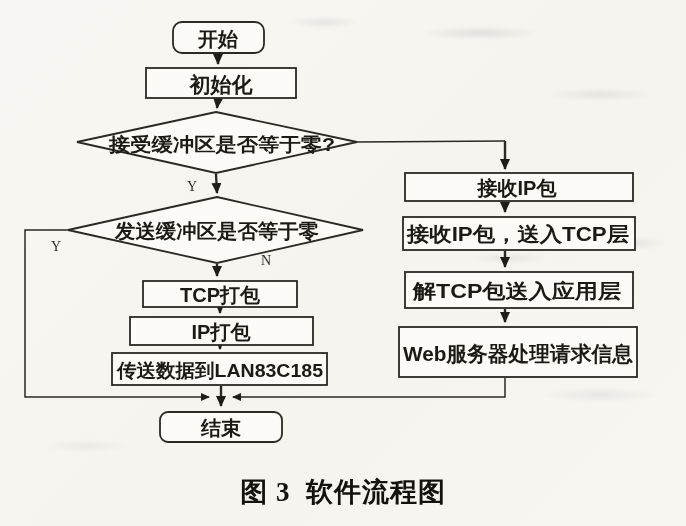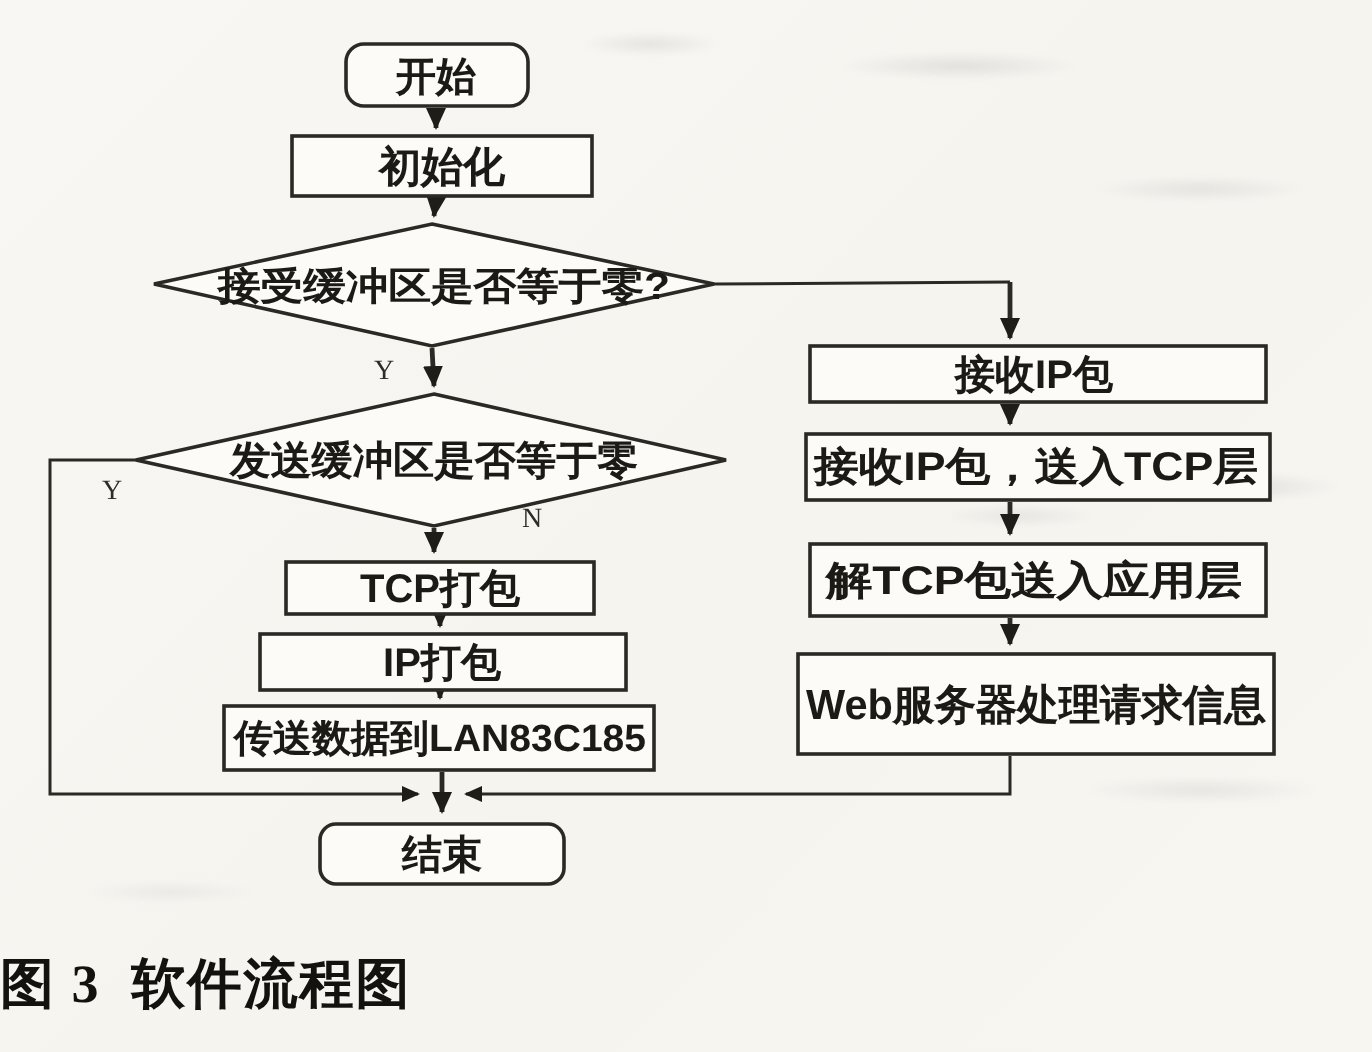--- a/index.html
+++ b/index.html
@@ -55,20 +55,21 @@
     font-family: "Liberation Serif", serif;
     font-size: 14px;
     text-anchor: middle;
     dominant-baseline: central;
   }
   .caption {
     position: absolute;
     left: 0;
     top: 474px;
     width: 686px;
+    text-align: center;
     font-family: "Liberation Serif", serif;
     font-size: 27px;
     font-weight: bold;
     color: #14120e;
     white-space: pre;
     letter-spacing: 1px;
   }
 </style>
 </head>
 <body>

